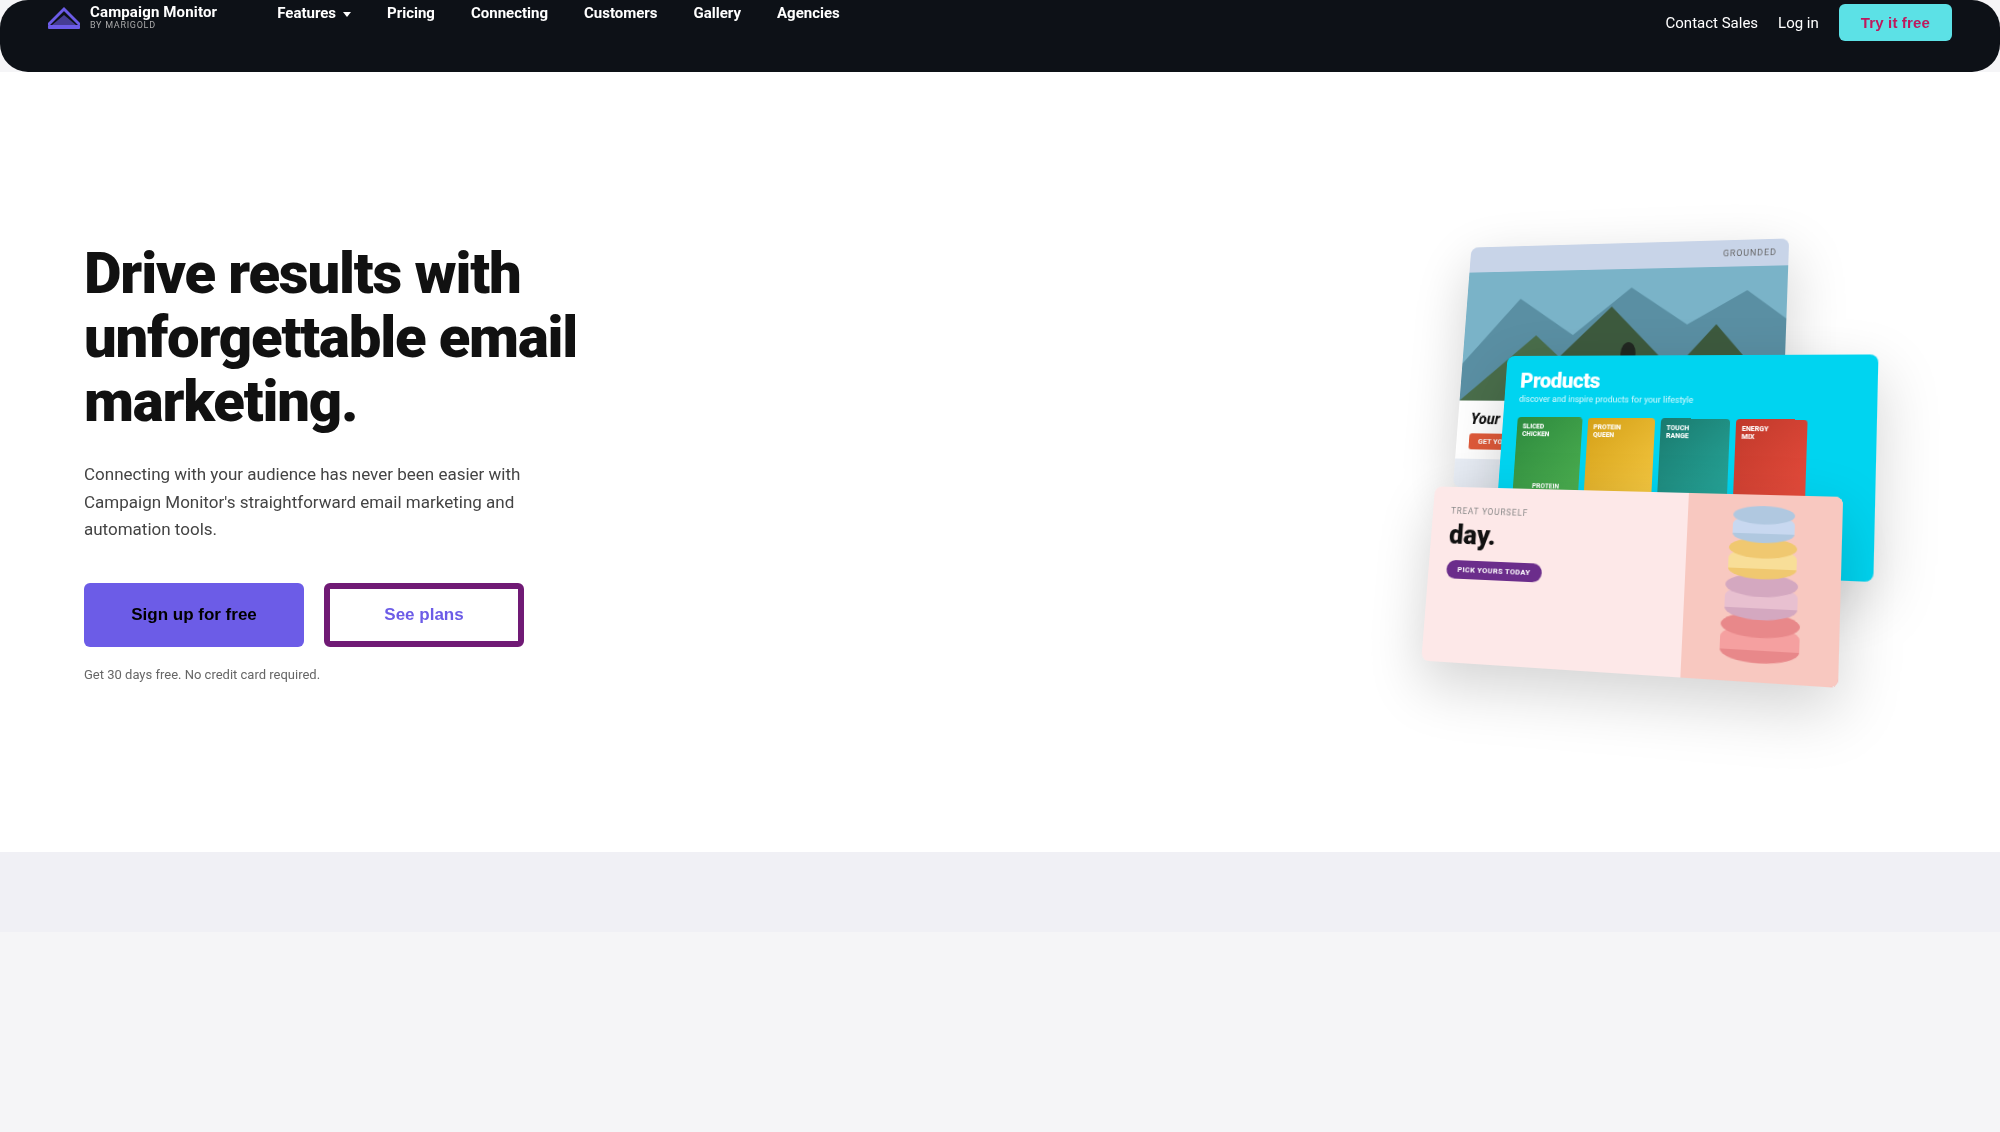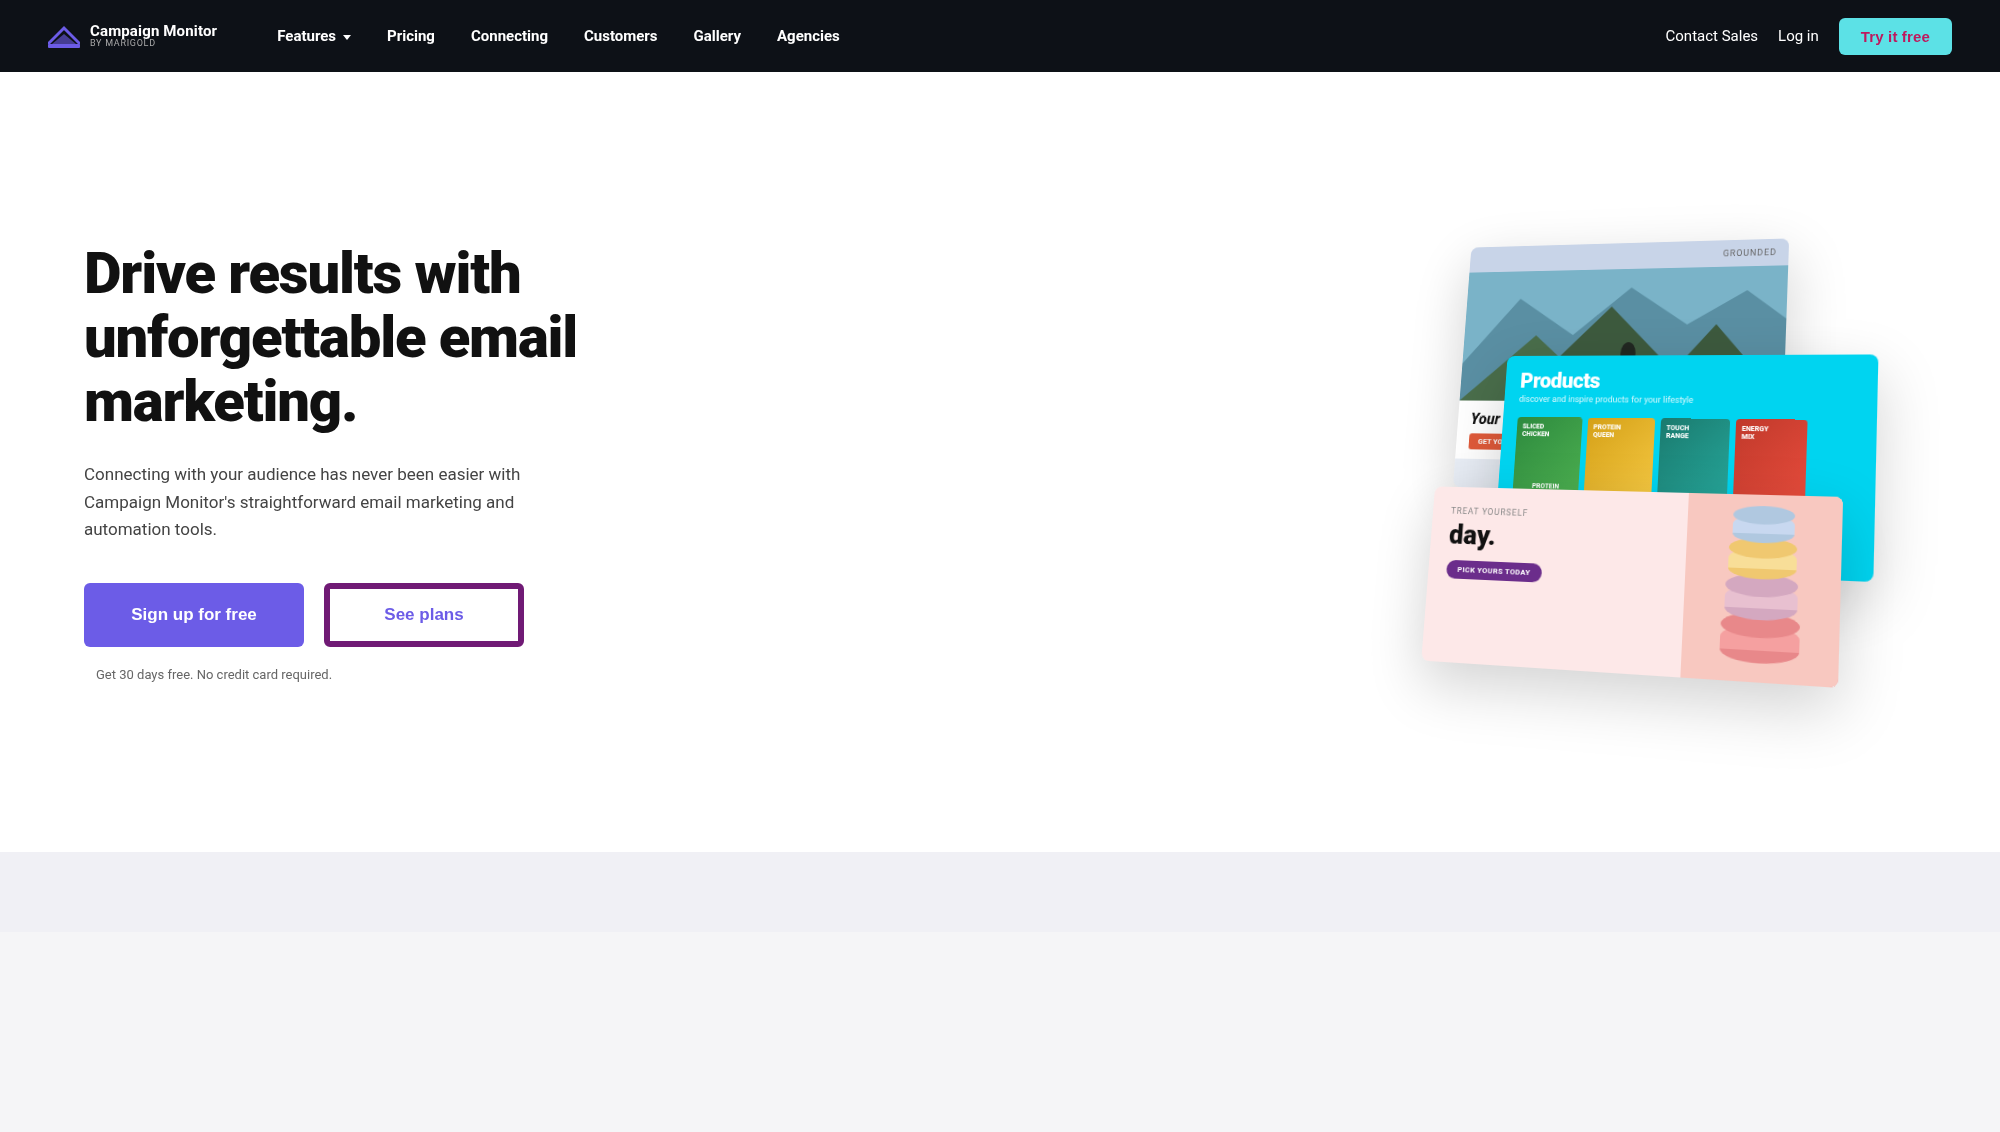--- a/index.html
+++ b/index.html
@@ -2,25 +2,26 @@
 <html><head>
   <meta charset="utf-8">
   <style>
     * { margin: 0; padding: 0; box-sizing: border-box; }
     body { font-family: -apple-system, BlinkMacSystemFont, 'Segoe UI', Roboto, sans-serif; background: #f5f5f7; }
 
     
     .navbar {
       background: #0d1117;
       display: flex;
-      align-items: center;
+      align-items: flex-start;
       padding: 4px 48px;
       height: 72px;
       position: relative;
       z-index: 10;
+      border-radius: 28px;
     }
     .navbar-logo {
       display: flex;
       align-items: center;
       gap: 10px;
       margin-right: 60px;
       flex-shrink: 0;
     }
     .logo-icon {
       width: 32px;
@@ -124,21 +125,21 @@
       margin-bottom: 40px;
       max-width: 440px;
     }
     .hero-buttons {
       display: flex;
       gap: 20px;
       margin-bottom: 20px;
     }
     .signup-btn {
       background: #6c5ce7;
-      color: #ffffff;
+      color: #000000;
       font-size: 17px;
       font-weight: 700;
       border: none;
       border-radius: 6px;
       padding: 16px 36px;
       cursor: pointer;
       min-width: 220px;
     }
     .plans-btn {
       background: #fff;
@@ -147,21 +148,21 @@
       font-weight: 600;
       border: 6px solid #701a75;
       border-radius: 6px;
       padding: 16px 36px;
       cursor: pointer;
       min-width: 200px;
     }
     .hero-note {
       font-size: 13px;
       color: #666;
-      margin-left: 12px;
+      margin-left: 0;
     }
 
     
     .hero-visual {
       flex: 1;
       position: relative;
       height: 520px;
       margin-left: 40px;
     }
     .email-stack {

